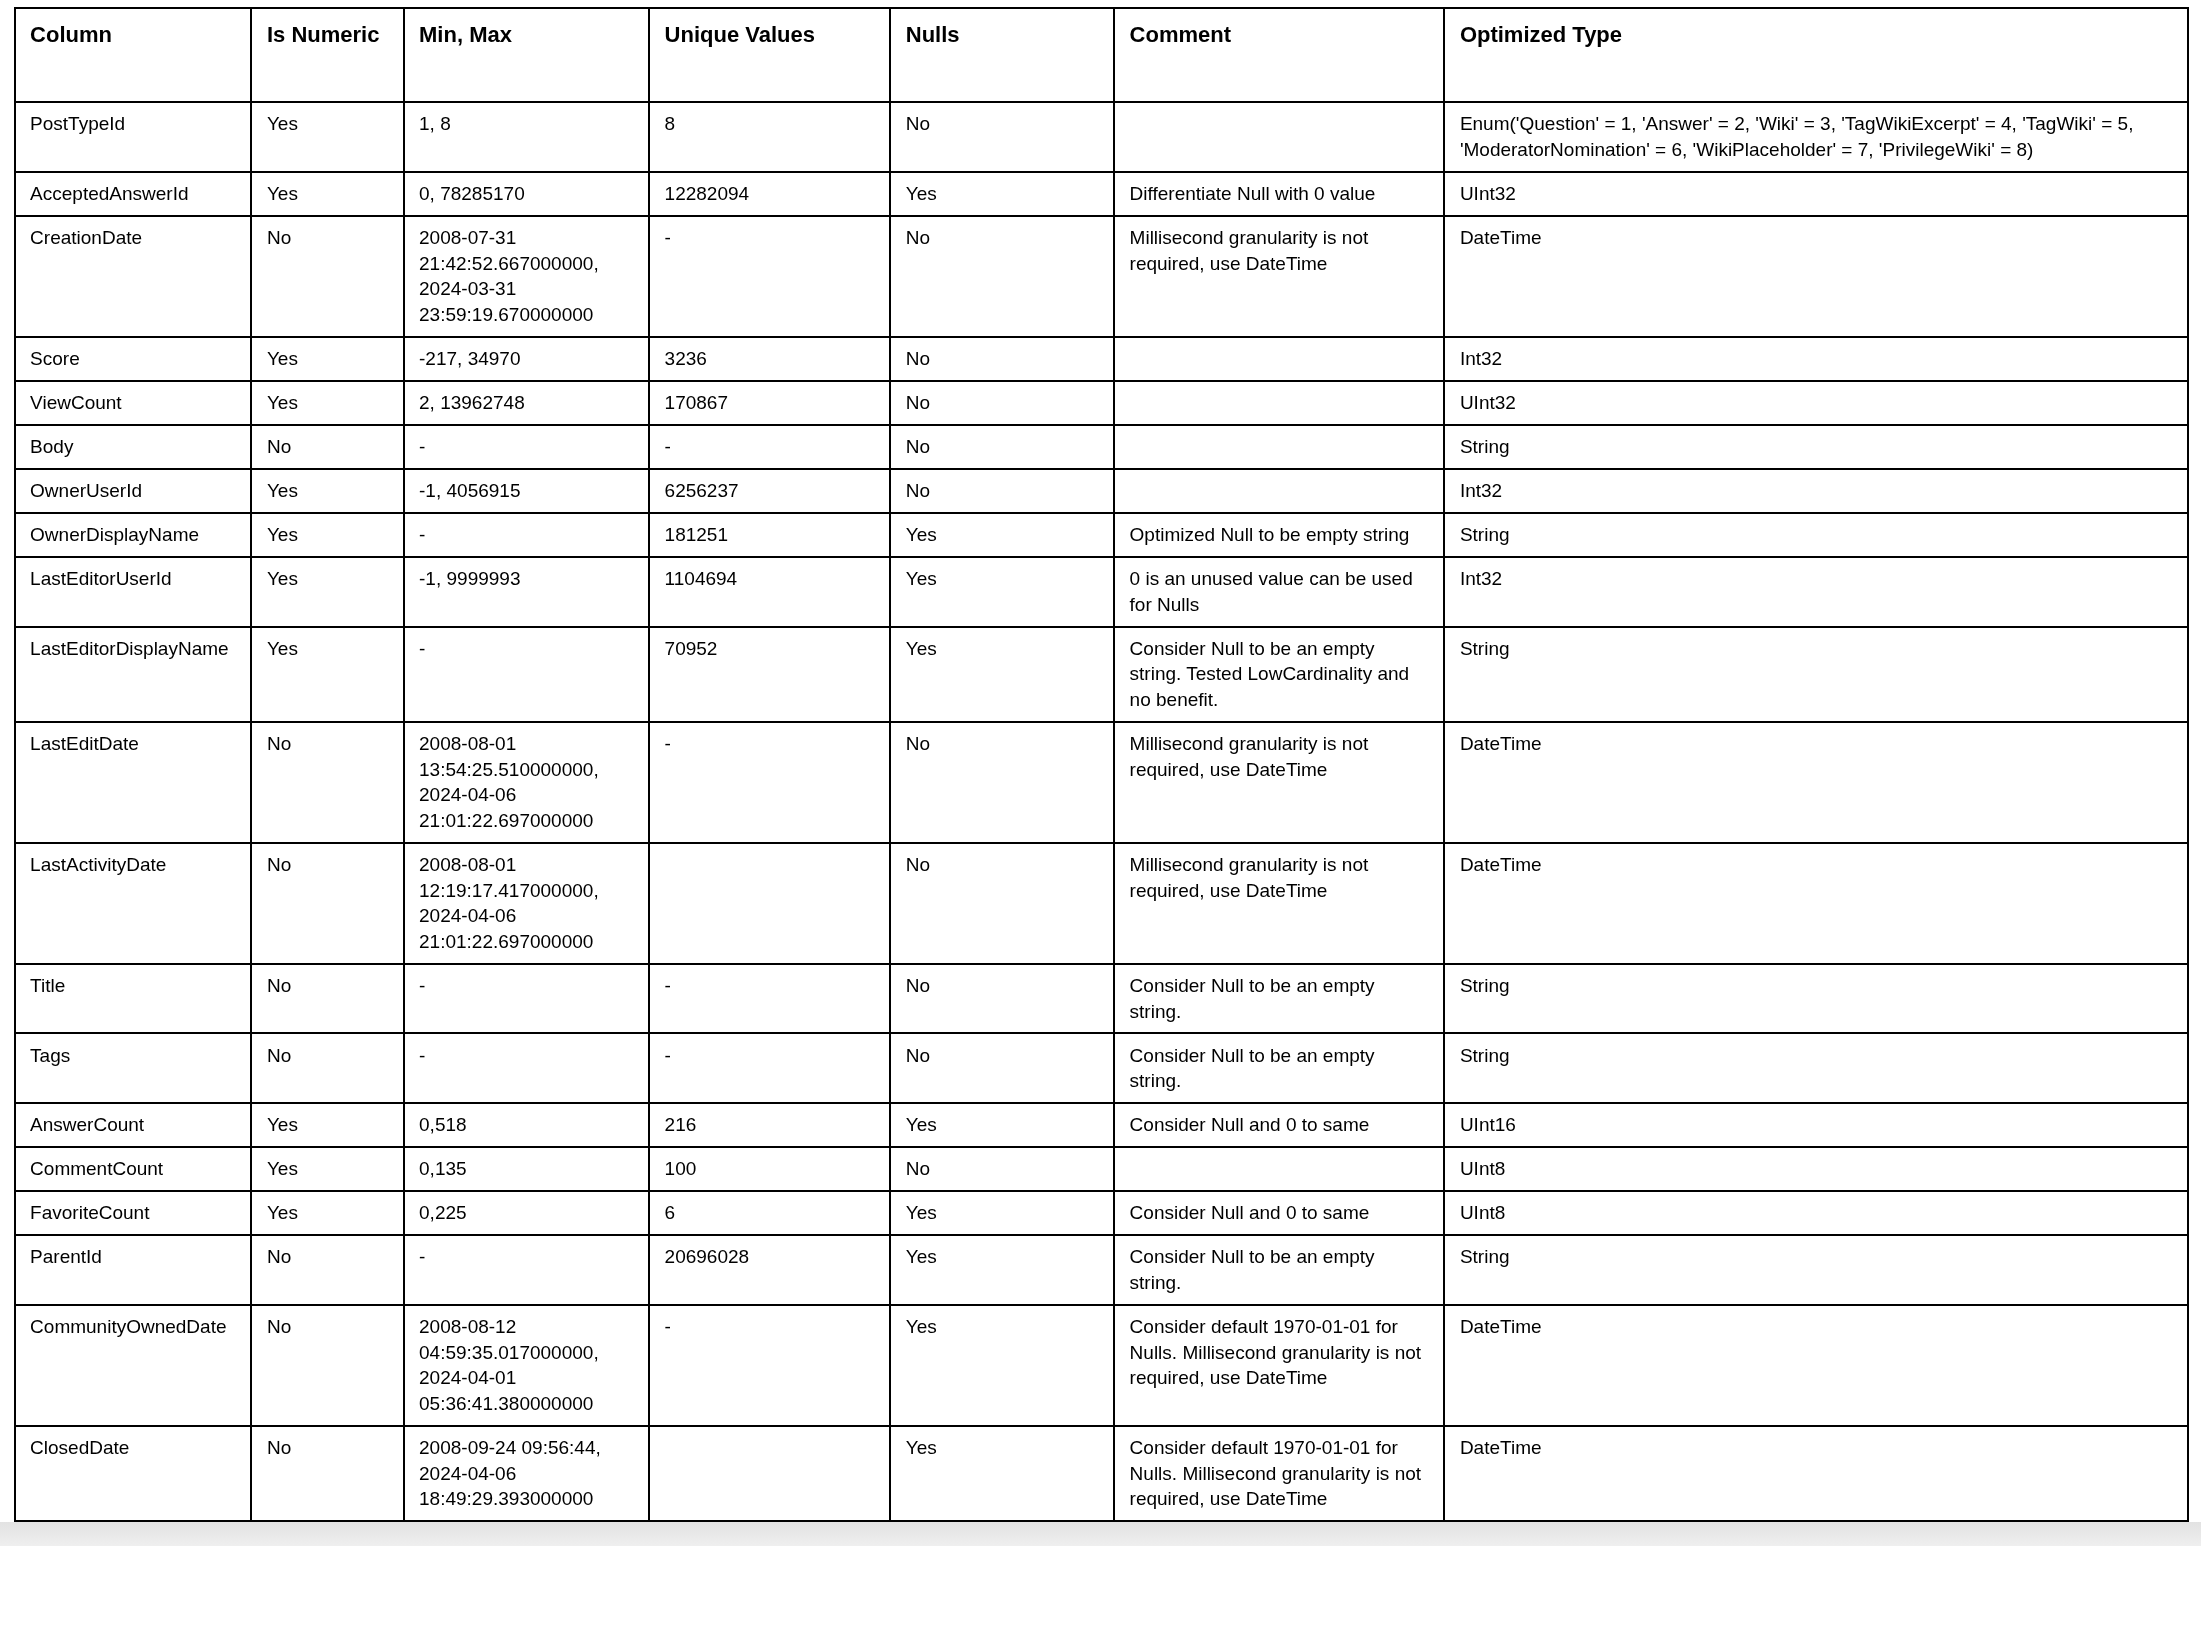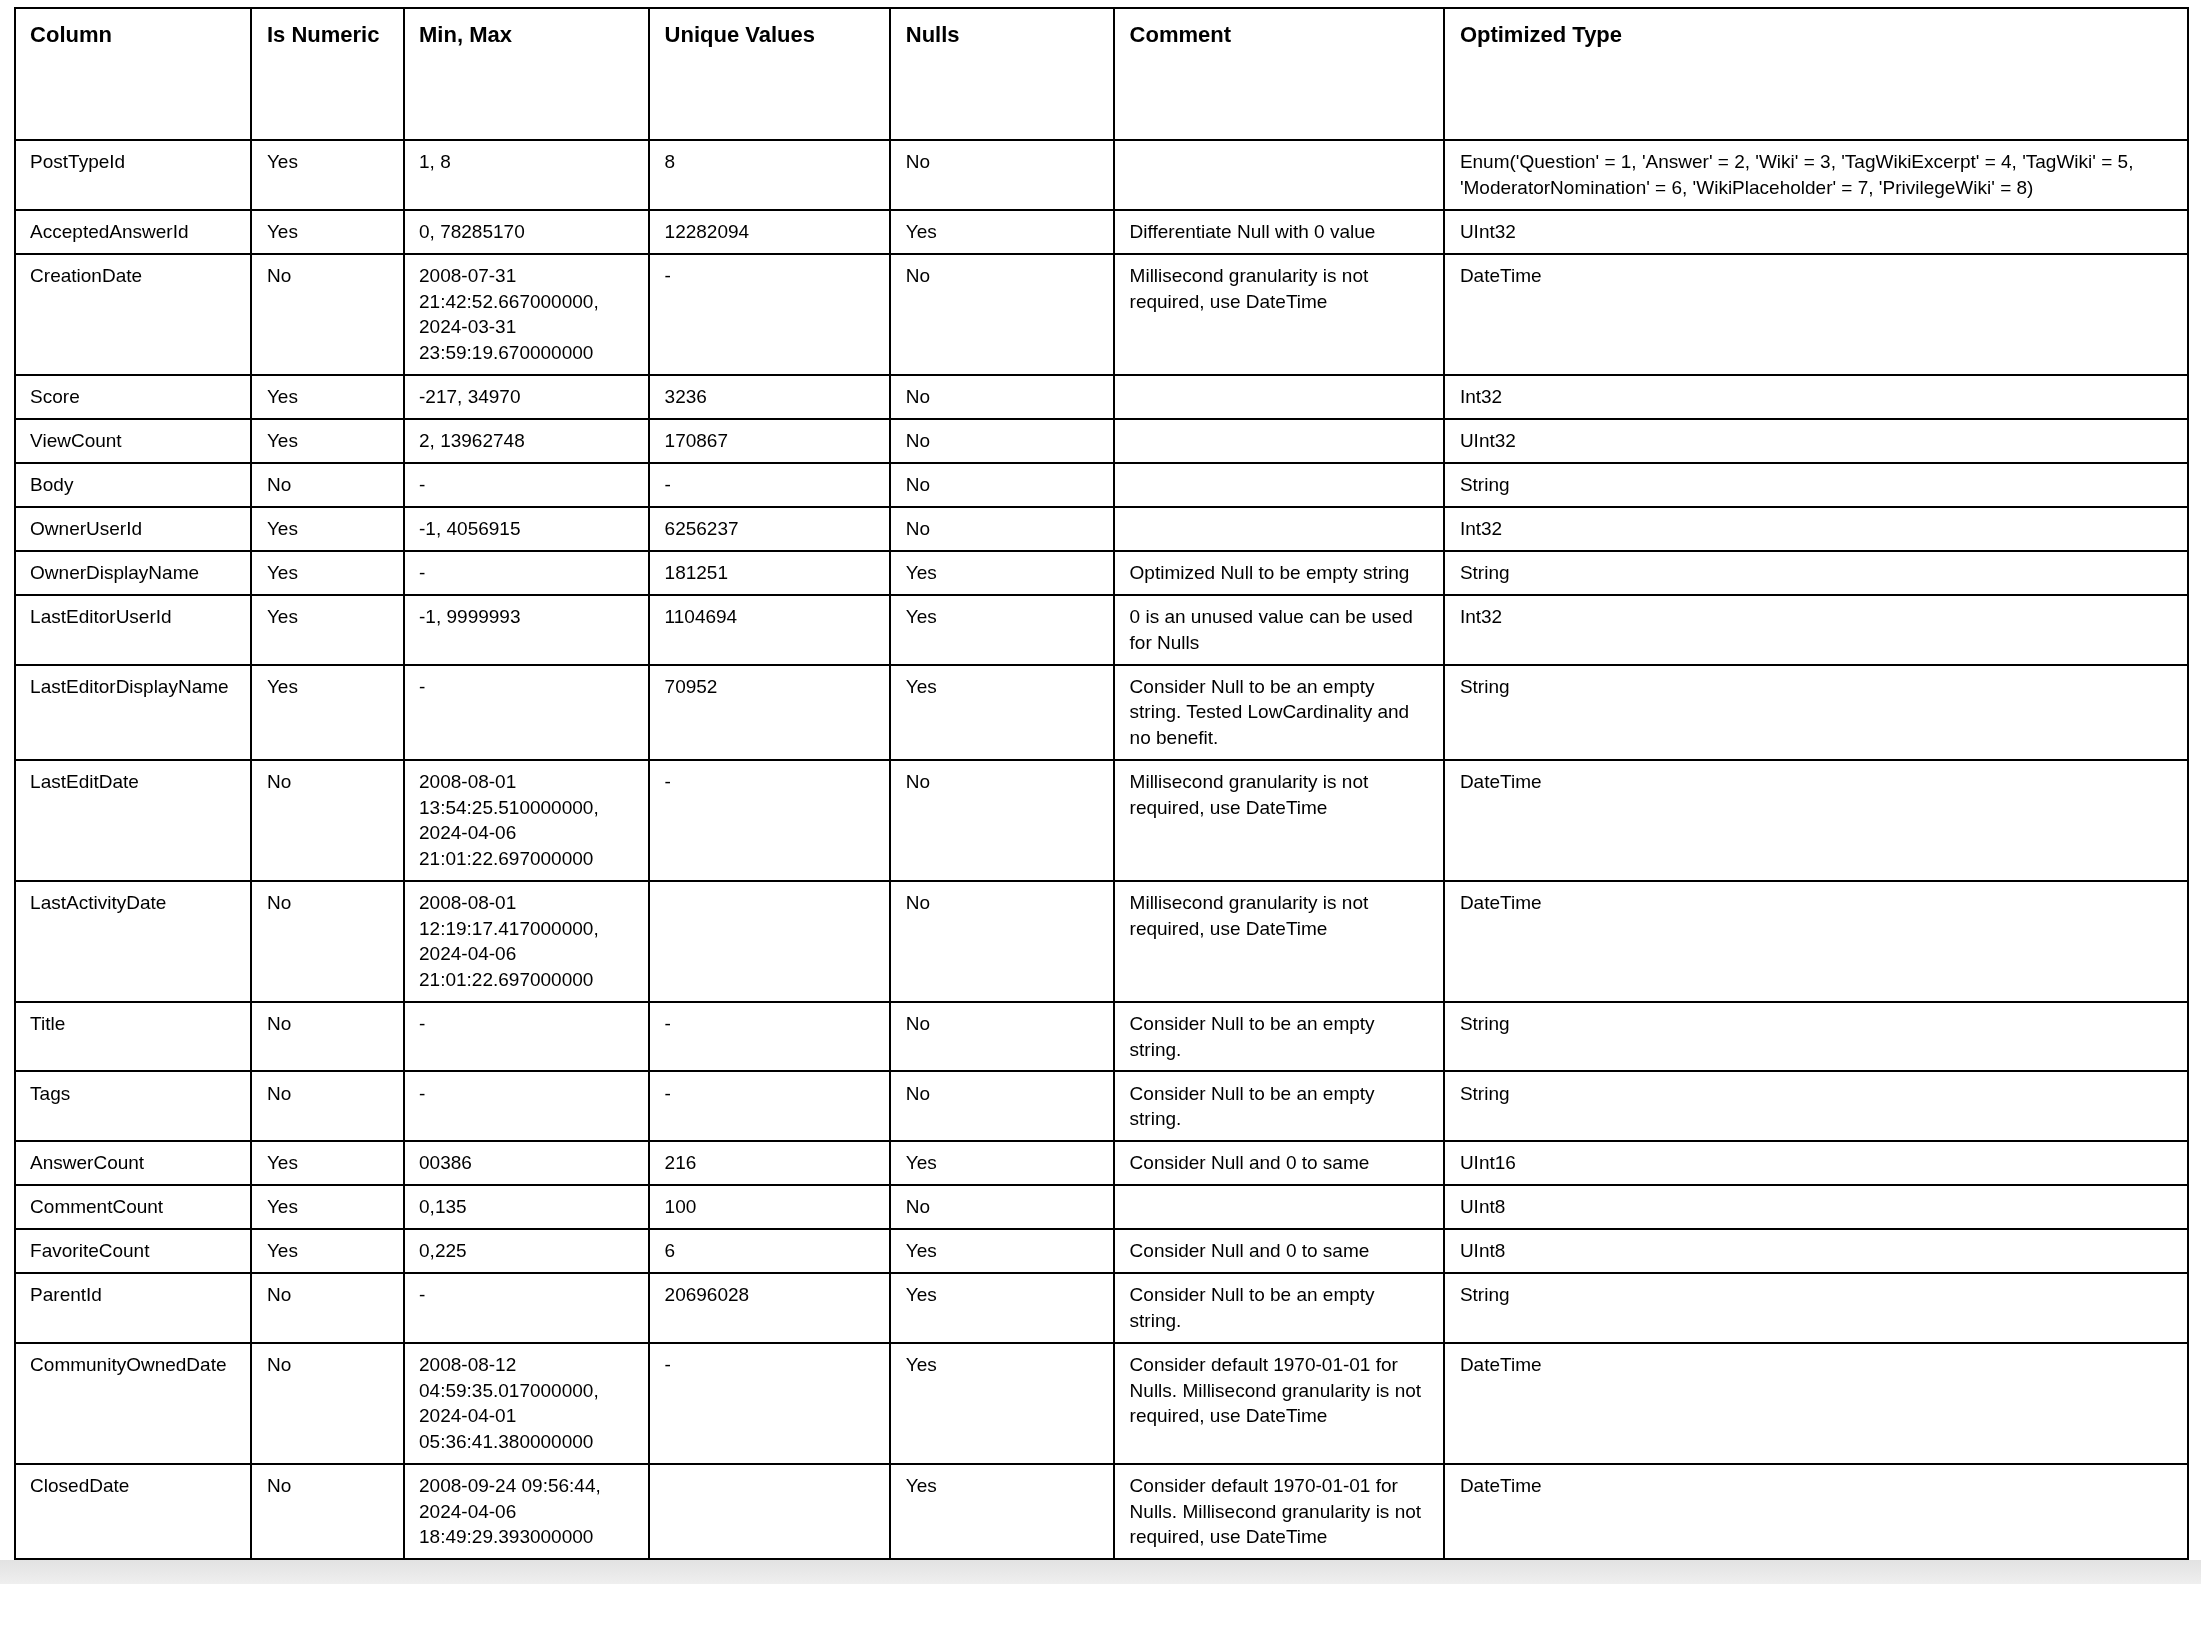--- a/index.html
+++ b/index.html
@@ -31,21 +31,21 @@
     border: 2.7px solid #000000;
     vertical-align: top;
     text-align: left;
     word-wrap: break-word;
   }
   table.schema th {
     font-size: 22px;
     font-weight: bold;
     line-height: 1.35;
     padding: 11px 14.5px;
-    height: 132px;
+    height: 94px;
     box-sizing: border-box;
     margin-left: 28px;
   }
   table.schema td {
     font-size: 19px;
     font-weight: normal;
     line-height: 1.35;
     padding: 8.2px 14.5px;
   }
   col.c-column   { width: 10.9%; }
@@ -224,21 +224,21 @@
     <td>-</td>
     <td>-</td>
     <td>No</td>
     <td>Consider Null to be an empty string.</td>
     <td>String</td>
   </tr>
 
   <tr>
     <td>AnswerCount</td>
     <td>Yes</td>
-    <td>00386</td>
+    <td>0,518</td>
     <td>216</td>
     <td>Yes</td>
     <td>Consider Null and 0 to same</td>
     <td>UInt16</td>
   </tr>
 
   <tr>
     <td>CommentCount</td>
     <td>Yes</td>
     <td>0,135</td>

